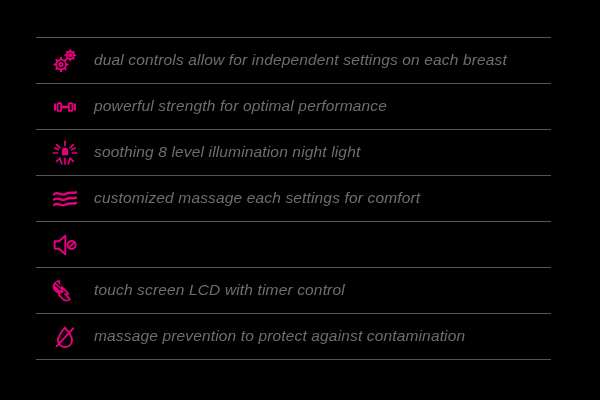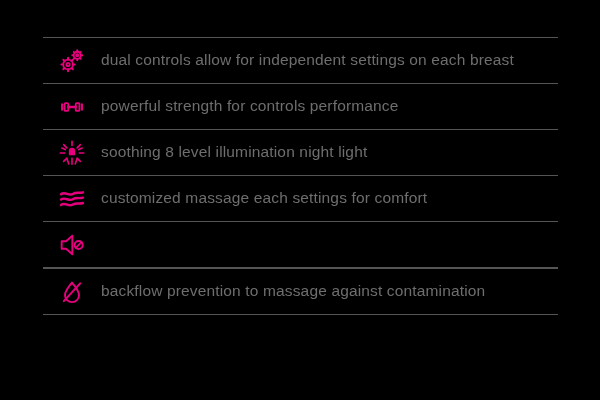--- a/index.html
+++ b/index.html
@@ -9,23 +9,24 @@
   }
   body {
     width: 600px;
     height: 400px;
     overflow: hidden;
     font-family: "Liberation Sans", "DejaVu Sans", sans-serif;
   }
 
   #feature-panel {
     position: absolute;
-    left: 43px;
+    left: 36px;
     top: 37px;
     width: 515px;
+    font-style: italic;
   }
 
   .divider {
     width: 100%;
     height: 1px;
     background: #555555;
     line-height: 0;
     font-size: 0;
   }
 
@@ -104,21 +105,21 @@
   <div class="feature-row">
     <span class="icon-cell">
       <svg viewBox="0 0 32 32" fill="none" stroke="#E6007E" stroke-width="2.1" stroke-linecap="round" stroke-linejoin="round">
         <rect x="7.5" y="11.5" width="4.2" height="9" rx="1.1"></rect>
         <rect x="20.3" y="11.5" width="4.2" height="9" rx="1.1"></rect>
         <line x1="11.7" y1="16" x2="20.3" y2="16" stroke-width="2.6"></line>
         <line x1="4.6" y1="12.8" x2="4.6" y2="19.2" stroke-width="2.3"></line>
         <line x1="27.4" y1="12.8" x2="27.4" y2="19.2" stroke-width="2.3"></line>
       </svg>
     </span>
-    <span class="feature-label">powerful strength for controls performance</span>
+    <span class="feature-label">powerful strength for optimal performance</span>
   </div>
 
   <div class="divider"></div>
 
   <div class="feature-row">
     <span class="icon-cell">
       <svg viewBox="0 0 32 32" fill="none" stroke="#E6007E" stroke-width="1.9" stroke-linecap="round">
         <path d="M12.4 18.6 L12.4 13.6 a3.6 3.6 0 0 1 7.2 0 L19.6 18.6 Z" fill="#E6007E" stroke="none"></path>
         <line x1="16" y1="2.6" x2="16" y2="7.4"></line>
         <line x1="16" y1="22.2" x2="16" y2="28.8"></line>
@@ -157,28 +158,39 @@
       <svg viewBox="0 0 32 32" fill="none" stroke="#E6007E" stroke-width="2.2" stroke-linejoin="round" stroke-linecap="round">
         <path d="M4.2 11.8 L9.2 11.8 L16.4 5.4 L16.4 26.6 L9.2 20.2 L4.2 20.2 Z"></path>
         <circle cx="23.6" cy="16" r="4.6"></circle>
         <line x1="20.3" y1="19.3" x2="26.9" y2="12.7"></line>
       </svg>
     </span>
   </div>
 
   <div class="divider"></div>
 
+  <div class="feature-row">
+    <span class="icon-cell">
+      <svg viewBox="0 0 32 32" fill="none" stroke="#E6007E" stroke-width="2.1" stroke-linejoin="round" stroke-linecap="round">
+        <path d="M9.6 4.5 a6.6 6.6 0 1 0 3.6 12.1" fill="#E6007E" stroke="#E6007E" stroke-width="2"></path>
+        <line x1="6.4" y1="6.2" x2="12.6" y2="12.2" stroke="#000000" stroke-width="1.6"></line>
+        <line x1="5.2" y1="9.6" x2="10.6" y2="14.7" stroke="#000000" stroke-width="1.6"></line>
+        <path d="M12.4 11.2 L19.8 19 a3 3 0 0 1 -3.8 0.4 L21.6 25.3 a5.6 5.6 0 0 1 -8 0 L9.6 21 a2.6 2.6 0 0 1 3.4 -3.8 Z"></path>
+      </svg>
+    </span>
+    <span class="feature-label">touch screen LCD with timer control</span>
+  </div>
 
   <div class="divider"></div>
 
   <div class="feature-row">
     <span class="icon-cell">
       <svg viewBox="0 0 32 32" fill="none" stroke="#E6007E" stroke-width="2.2" stroke-linejoin="round" stroke-linecap="round">
         <path d="M16 5.2 C16 5.2 8 14.4 8 19.6 a8 8 0 0 0 16 0 C24 14.4 16 5.2 16 5.2 Z"></path>
         <line x1="6.6" y1="26.4" x2="25.4" y2="6.2" stroke-width="2.3"></line>
       </svg>
     </span>
-    <span class="feature-label">backflow prevention to massage against contamination</span>
+    <span class="feature-label">massage prevention to protect against contamination</span>
   </div>
 
   <div class="divider"></div>
 
 </div>
 
 </body></html>

